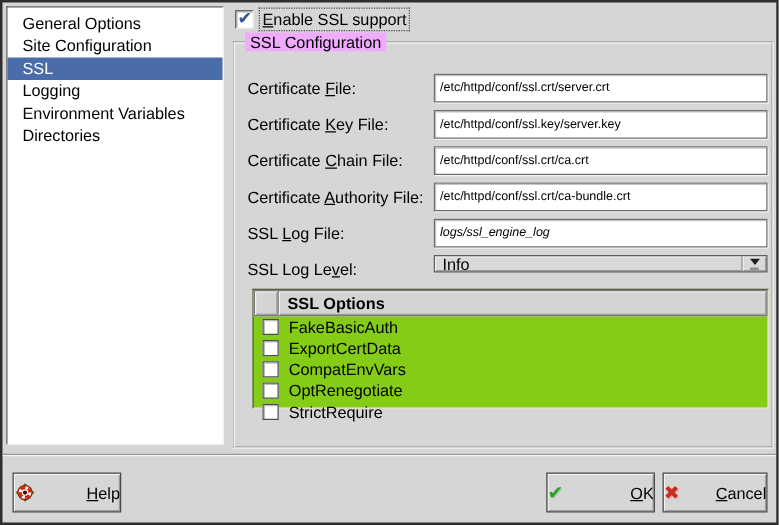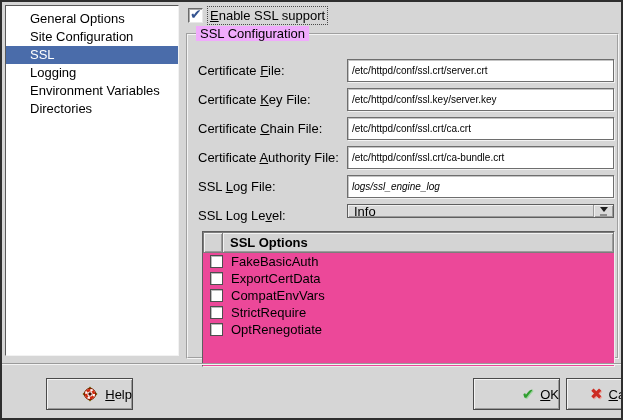--- a/index.html
+++ b/index.html
@@ -11,21 +11,21 @@
     background:#d6d6d6; border:2px solid #2e2e2e; overflow:hidden;
   }
 
   
   .listbox {
     position:absolute; left:3px; top:3px; width:174px; height:351px;
     background:#fff;
     border:1px solid; border-color:#5a5a5a #f2f2f2 #f2f2f2 #5a5a5a;
     padding-top:4px;
   }
-  .list-item { height:18px; line-height:18px; padding-left:24px; cursor:default; white-space:nowrap; }
+  .list-item { height:18px; line-height:18px; padding-left:12px; cursor:default; white-space:nowrap; }
   .list-item.selected { background:#4a6caa; color:#fff; }
 
   
   .enable-row { position:absolute; left:186px; top:4px; display:flex; align-items:center; }
   .checkbox {
     width:15px; height:15px; background:#fff;
     border:1px solid; border-color:#6a6a6a #e8e8e8 #e8e8e8 #6a6a6a;
     box-shadow:inset 1px 1px 0 #aaa;
     position:relative; flex:0 0 auto;
   }
@@ -63,22 +63,22 @@
   .om-arrow-zone {
     width:20px; height:100%; border-left:1px solid #9a9a9a;
     box-shadow:inset 1px 0 0 #f0f0f0;
     display:flex; flex-direction:column; align-items:center; justify-content:center;
   }
   .om-tri { width:0; height:0; border-left:4px solid transparent; border-right:4px solid transparent; border-top:5px solid #1c1c1c; }
   .om-dash { width:7px; height:2px; background:#8e8e8e; margin-top:2px; }
 
   
   .opt-table {
-    position:absolute; left:14px; top:196px; width:413px; height:136px;
-    background:#ec4899; border:1px solid; border-color:#5e5e5e #eee #eee #5e5e5e;
+    position:absolute; left:14px; top:196px; width:413px; height:96px;
+    background:#84cc16; border:1px solid; border-color:#5e5e5e #eee #eee #5e5e5e;
   }
   .opt-header { display:flex; height:21px; background:#d4d4d4; }
   .hdr-cell {
     border:1px solid #7c7c7c;
     box-shadow:inset 1px 1px 0 #f2f2f2, inset -1px -1px 0 #9c9c9c;
     background:#d4d4d4; height:21px; line-height:19px;
   }
   .hdr-check { width:20px; flex:0 0 auto; }
   .hdr-main { flex:1; font-weight:bold; padding-left:7px; margin-left:-1px; }
   .opt-row { height:17px; display:flex; align-items:center; }
@@ -88,23 +88,23 @@
   }
   .opt-row .opt-label { margin-left:8px; }
 
   
   .separator { position:absolute; left:0; right:0; top:361px; height:2px;
     border-top:1px solid #9a9a9a; border-bottom:1px solid #f4f4f4; }
   .btn {
     position:absolute; top:376px; height:32px; background:#d6d6d6;
     border:1px solid #4a4a4a;
     box-shadow:inset 1px 1px 0 #f4f4f4, inset -1px -1px 0 #9a9a9a;
-    display:flex; align-items:center; justify-content:flex-end;
+    display:flex; align-items:center; justify-content:space-between;
     font-family:"Liberation Sans","DejaVu Sans",sans-serif; font-size:13px;
-    cursor:default; gap:6px;margin-left:36px;
+    cursor:default; gap:6px;
   }
   .btn-help { left:8px; width:87px; }
   .btn-ok { left:435px; width:87px; }
   .btn-cancel { left:528px; width:84px; }
   .ok-icon { color:#2f9e2f; font-size:15px; font-weight:bold; text-shadow:1px 1px 0 #9dd49d; }
   .cancel-icon { color:#cc2b22; font-size:15px; font-weight:bold; text-shadow:1px 1px 0 #e8a49e; }
   .help-icon-svg { display:block; }
 </style>
 </head>
 <body>
@@ -166,25 +166,25 @@
       <div class="opt-row">
         <span class="row-check"></span>
         <span class="opt-label">ExportCertData</span>
       </div>
       <div class="opt-row">
         <span class="row-check"></span>
         <span class="opt-label">CompatEnvVars</span>
       </div>
       <div class="opt-row">
         <span class="row-check"></span>
+        <span class="opt-label">OptRenegotiate</span>
+      </div>
+      <div class="opt-row">
+        <span class="row-check"></span>
         <span class="opt-label">StrictRequire</span>
-      </div>
-      <div class="opt-row">
-        <span class="row-check"></span>
-        <span class="opt-label">OptRenegotiate</span>
       </div>
     </div>
   </div>
 
   <div class="separator"></div>
 
   <button class="btn btn-help">
     <svg class="help-icon-svg" width="18" height="18" viewBox="0 0 18 18">
       <rect x="4.2" y="4.2" width="9.6" height="9.6" transform="rotate(45 9 9)" fill="#dfa928" stroke="#6f5a05" stroke-width="1"></rect>
       <circle cx="9" cy="9" r="5.6" fill="#fff" stroke="#7a1d00" stroke-width="1"></circle>

